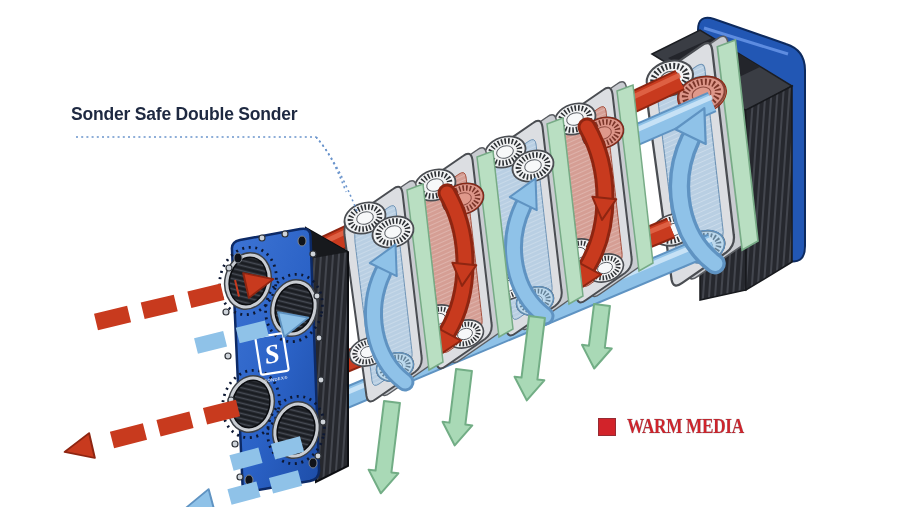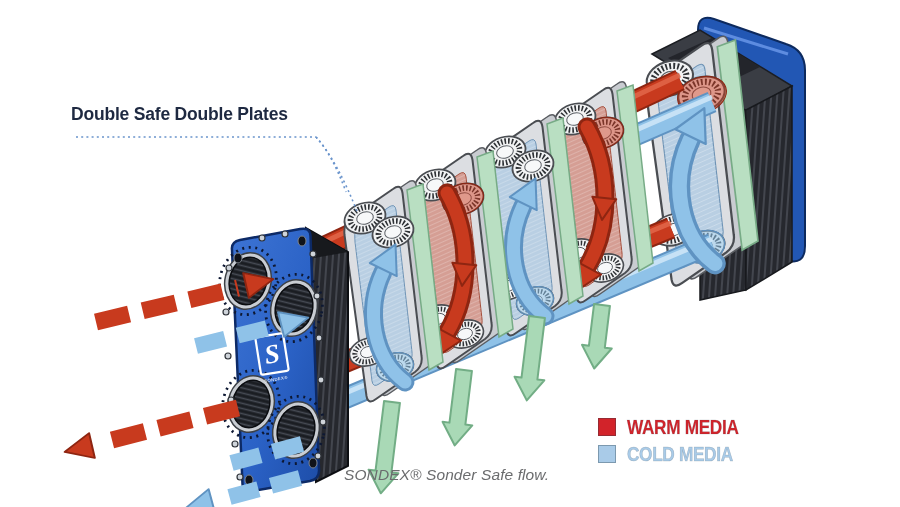--- a/index.html
+++ b/index.html
@@ -5,21 +5,21 @@
   html,body{margin:0;padding:0;background:#fff;}
   .stage{position:relative;width:900px;height:507px;background:#ffffff;overflow:hidden;
          font-family:"Liberation Sans",sans-serif;}
   .stage svg{position:absolute;left:0;top:0;}
 
   
   .title{position:absolute;left:71px;top:104px;font-size:17.5px;font-weight:600;
          letter-spacing:-0.2px;color:var(--label_text,#1e2941);}
   .caption{position:absolute;left:344px;top:466px;font-size:15.5px;font-style:italic;
            color:var(--caption_text,#6b6c6e);letter-spacing:0.1px;}
-  .legend{position:absolute;left:598px;top:413px;}
+  .legend{position:absolute;left:598px;top:413px;font-family:Liberation Serif, serif;}
   .legend-row{display:flex;align-items:center;height:27px;}
   .legend-swatch{width:18px;height:18px;border:1px solid rgba(40,60,70,0.35);box-sizing:border-box;}
   .legend-label{margin-left:11px;font-size:21px;font-weight:bold;letter-spacing:-0.4px;
                 transform:scaleX(0.82);transform-origin:left center;white-space:nowrap;
                 -webkit-text-stroke:0.6px rgba(60,80,95,0.30);}
 
   
   .leader{fill:none;stroke:var(--leader,#6a94cc);stroke-width:1.6;stroke-dasharray:2 3.2;}
 
   .pipe-warm-o{fill:none;stroke:var(--warm_dark,#8e2511);stroke-width:22;}
@@ -278,28 +278,23 @@
       <polygon class="leak-arrow" transform="rotate(7 602 305)" points="594,305 610,305 610,347 617,347 602,369 587,347 594,347"></polygon>
     </g>
 
     <g>
       <path class="leader" d="M 76 137 L 316 137"></path>
       <path class="leader" d="M 316 137 Q 332 154 346 192"></path>
       <path class="leader" d="M 316 137 Q 338 162 358 214"></path>
     </g>
   </svg>
 
-  <div class="title">Double Safe Double Plates</div>
-
-  <div class="caption">SONDEX® Sonder Safe flow.</div>
+  <div class="title">Sonder Safe Double Sonder</div>
+
 
   <div class="legend">
     <div class="legend-row">
       <div class="legend-swatch" style="background-color: rgb(210, 35, 42);"></div>
       <div class="legend-label" style="color: rgb(210, 35, 42);">WARM MEDIA</div>
     </div>
-    <div class="legend-row">
-      <div class="legend-swatch" style="background-color: rgb(169, 203, 232);"></div>
-      <div class="legend-label" style="color: rgb(169, 203, 232);">COLD MEDIA</div>
-    </div>
   </div>
 
 </div>
 
 </body></html>

